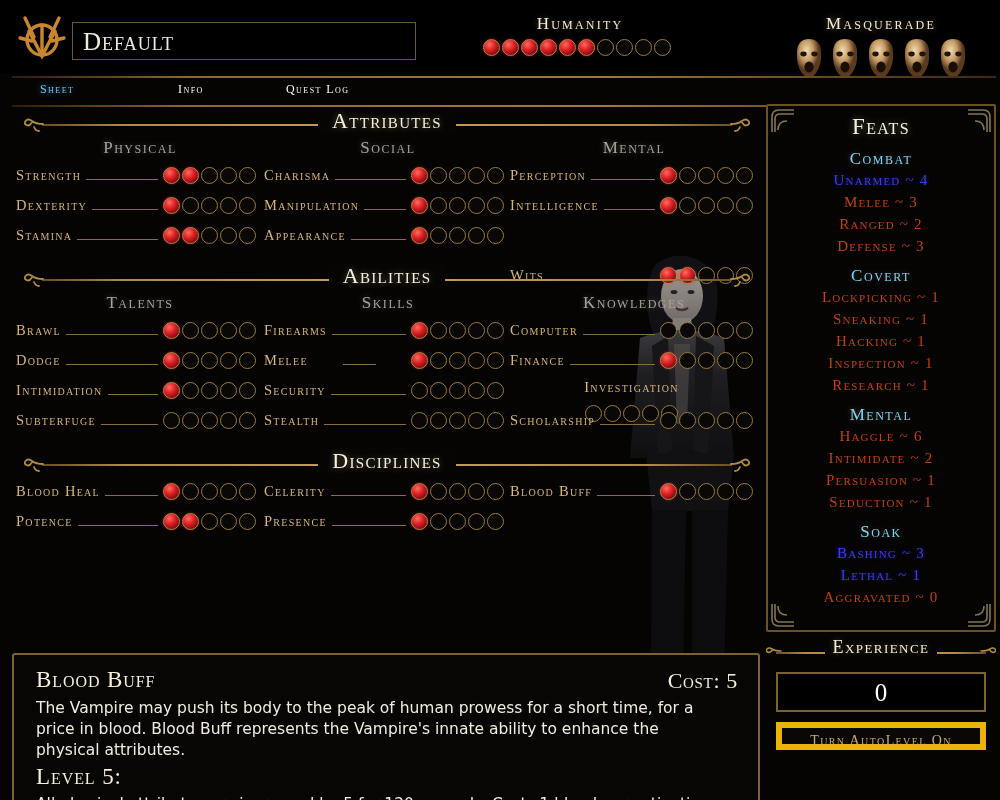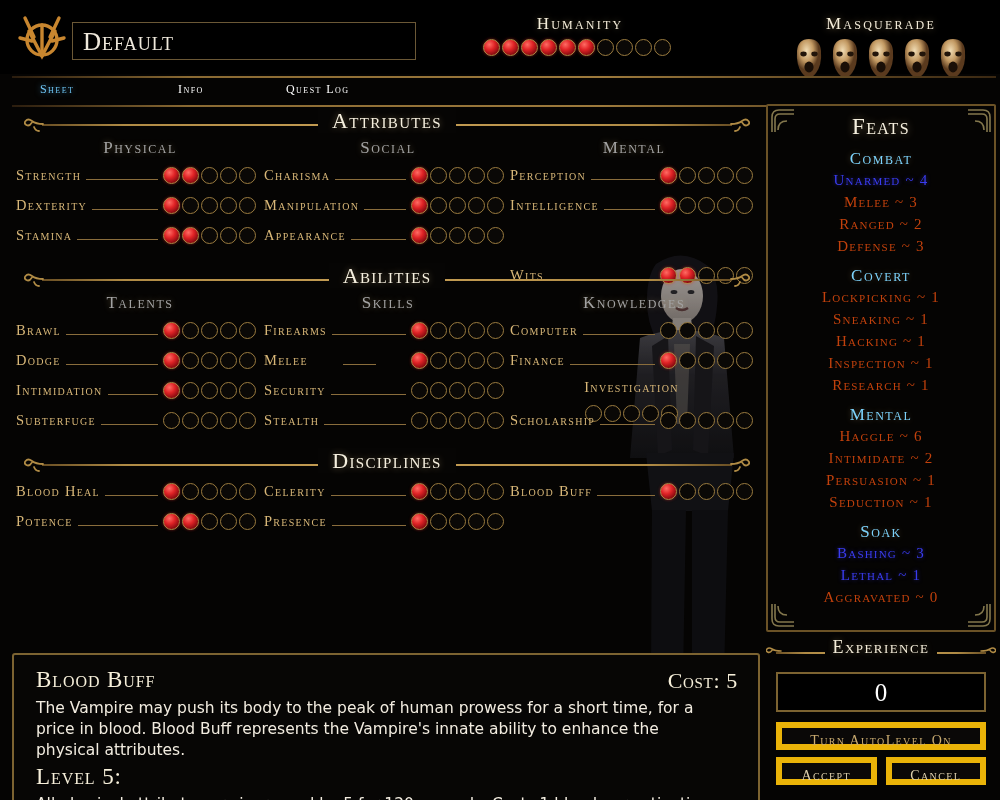--- a/index.html
+++ b/index.html
@@ -914,20 +914,16 @@
               <g fill="none" stroke="#b08b45" stroke-width="1.6" stroke-linecap="round">
                 <path d="M15 8 q-6 0 -9 -2 q-3 -2 -5 0 q-1.6 1.6 .6 3 q2.4 1.4 4.4 -1.6"></path>
               </g>
             </svg>
         </div>
         <div class="t sc"><span>Experience</span></div>
       </div>
       <div class="xp-value">0</div>
 
       <div class="btn btn-auto sc">Turn AutoLevel On</div>
-      <div class="btn-row">
-        <div class="btn sc">Accept</div>
-        <div class="btn sc">Cancel</div>
-      </div>
     </div>
   </div>
 
 </div>
 
 </body></html>

